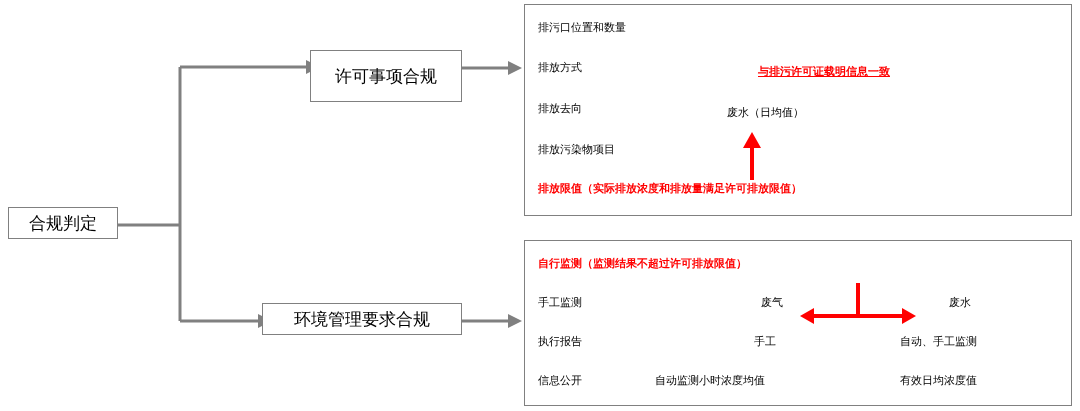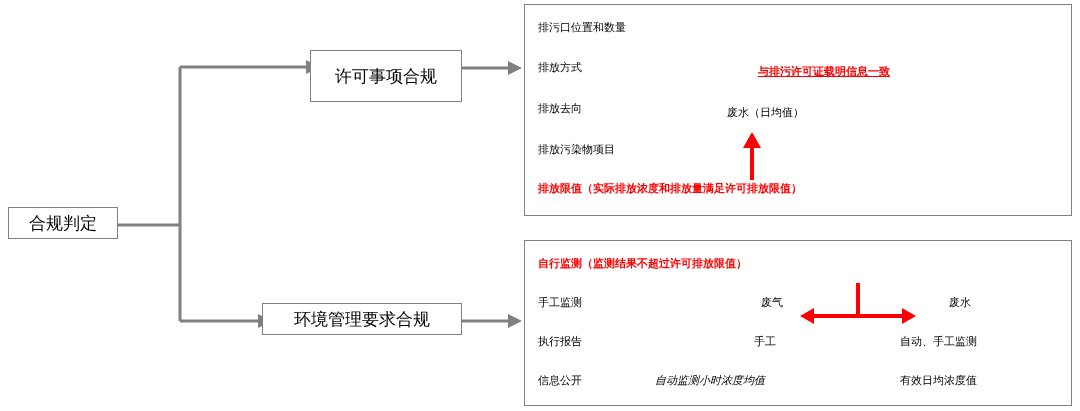--- a/index.html
+++ b/index.html
@@ -126,21 +126,21 @@
 
   <div class="txt" style="left:538px; top:297px;">手工监测</div>
   <div class="txt" style="left:761px; top:297px;">废气</div>
   <div class="txt" style="left:925px; top:297px;margin-left:24px;">废水</div>
 
   <div class="txt" style="left:538px; top:336px;text-align:center;">执行报告</div>
   <div class="txt" style="left:754px; top:336px;">手工</div>
   <div class="txt" style="left:900px; top:336px;">自动、手工监测</div>
 
   <div class="txt" style="left:538px; top:375px;">信息公开</div>
-  <div class="txt" style="left:655px; top:375px;font-style:italic;">自动监测小时浓度均值</div>
+  <div class="txt" style="left:655px; top:375px;">自动监测小时浓度均值</div>
   <div class="txt" style="left:900px; top:375px;">有效日均浓度值</div>
 
   <div class="connector" style="left:800px; top:283px; width:116px; height:50px;">
     <svg width="116" height="50" viewBox="0 0 116 50">
       <line x1="58" y1="0" x2="58" y2="33" stroke="#ff0000" stroke-width="4"></line>
       <line x1="10" y1="33" x2="106" y2="33" stroke="#ff0000" stroke-width="4"></line>
       <polygon points="0,33 14,25 14,41" fill="#ff0000"></polygon>
       <polygon points="116,33 102,25 102,41" fill="#ff0000"></polygon>
     </svg>
   </div>

